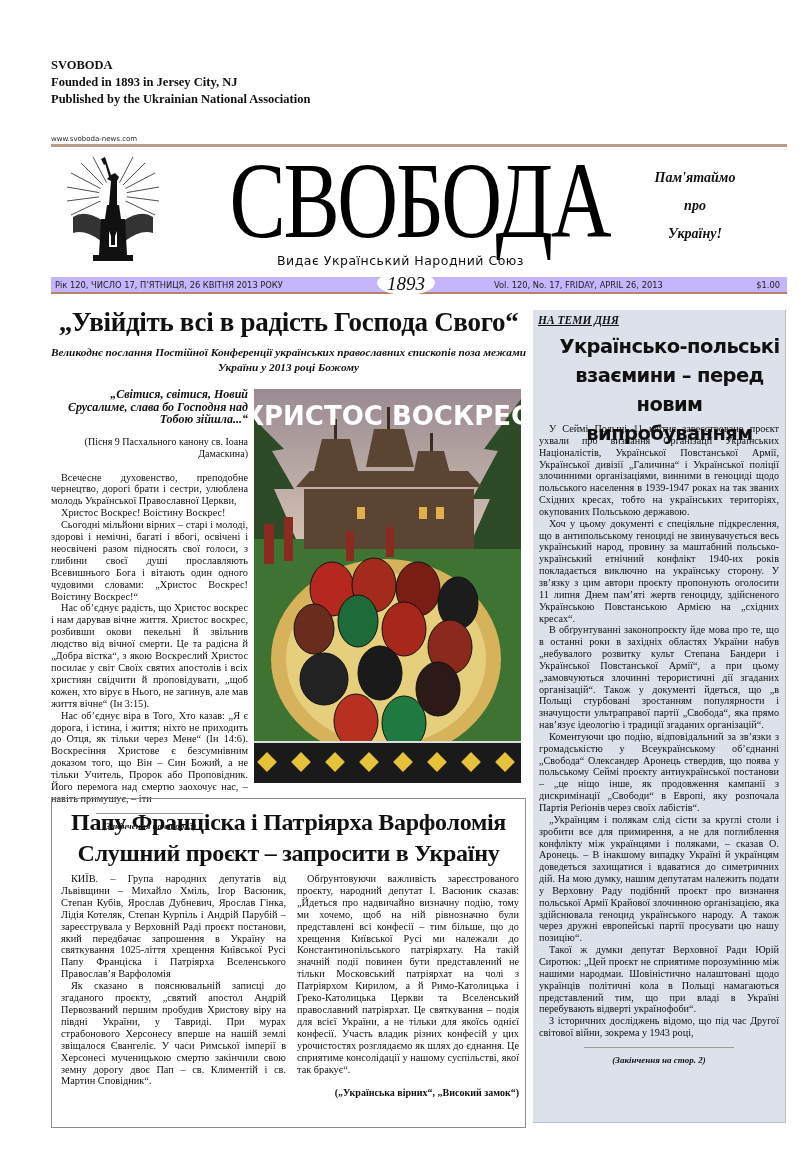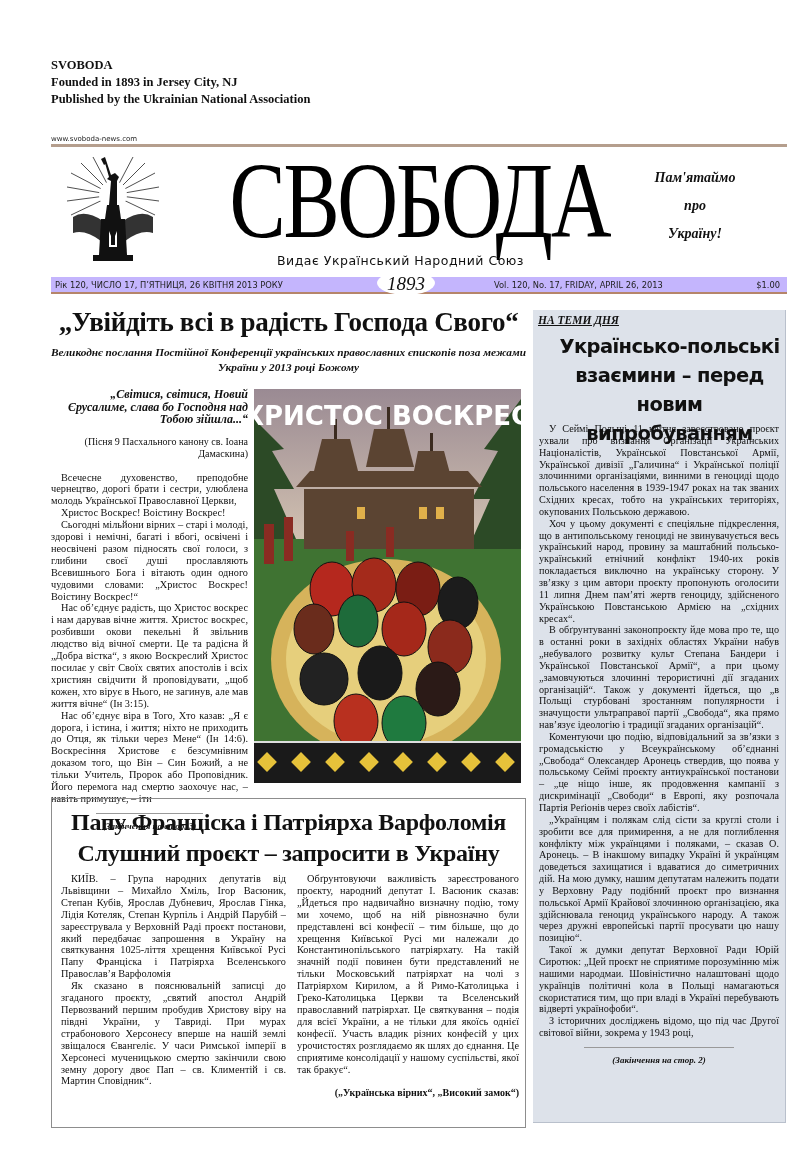--- a/index.html
+++ b/index.html
@@ -202,17 +202,17 @@
 
 <div class="sidebar">
   <div class="side-tag">НА ТЕМИ ДНЯ</div>
   <div class="side-title">Українсько-польські взаємини – перед новим випробуванням</div>
   <div class="col col-s">
     <p>У Сеймі Польщі 11 квітня зареєстровано проєкт ухвали про визнання Організації Українських Націоналістів, Української Повстанської Армії, Української дивізії „Галичина“ і Української поліції злочинними організаціями, винними в геноциді щодо польського населення в 1939-1947 роках на так званих Східних кресах, тобто на українських територіях, окупованих Польською державою.</p>
     <p>Хоч у цьому документі є спеціяльне підкреслення, що в антипольському геноциді не звинувачується весь український народ, провину за маштабний польсько-український етнічний конфлікт 1940-их років покладається виключно на українську сторону. У зв’язку з цим автори проєкту пропонують оголосити 11 липня Днем пам’яті жертв геноциду, здійсненого Українською Повстанською Армією на „східних кресах“.</p>
     <p>В обґрунтуванні законопроєкту йде мова про те, що в останні роки в західніх областях України набув „небувалого розвитку культ Степана Бандери і Української Повстанської Армії“, а при цьому „замовчуються злочинні терористичні дії згаданих організацій“. Також у документі йдеться, що „в Польщі стурбовані зростанням популярности і значущости ультраправої партії „Свобода“, яка прямо нав’язує ідеологію і традиції згаданих організацій“.</p>
     <p>Коментуючи цю подію, відповідальний за зв’язки з громадськістю у Всеукраїнському об’єднанні „Свобода“ Олександер Аронець ствердив, що поява у польському Сеймі проєкту антиукраїнської постанови – „це ніщо інше, як продовження кампанії з дискримінації „Свободи“ в Европі, яку розпочала Партія Реґіонів через своїх лабістів“.</p>
     <p>„Українцям і полякам слід сісти за круглі столи і зробити все для примирення, а не для поглиблення конфлікту між українцями і поляками, – сказав О. Аронець. – В інакшому випадку Україні й українцям доведеться захищатися і вдаватися до симетричних дій. На мою думку, нашим депутатам належить подати у Верховну Раду подібний проєкт про визнання польської Армії Крайової злочинною організацією, яка здійснювала геноцид українського народу. А також через дружні европейські партії просувати цю нашу позицію“.</p>
-    <p>Такої ж думки депутат Верховної Ради Юрій Сиротюк: „Цей проєкт не сприятиме порозумінню між нашими народмаи. Шовіністично налаштовані щодо українців політичні кола в Польщі намагаються скористатися тим, що при владі в Україні перебувають відверті українофоби“.</p>
+    <p>Такої ж думки депутат Верховної Ради Юрій Сиротюк: „Цей проєкт не сприятиме порозумінню між нашими народмаи. Шовіністично налаштовані щодо українців політичні кола в Польщі намагаються представлений тим, що при владі в Україні перебувають відверті українофоби“.</p>
     <p>З історичних досліджень відомо, що під час Другої світової війни, зокрема у 1943 році,</p>
     <div class="cont">(Закінчення на стор. 2)</div>
   </div>
 </div>
 
 </body></html>

